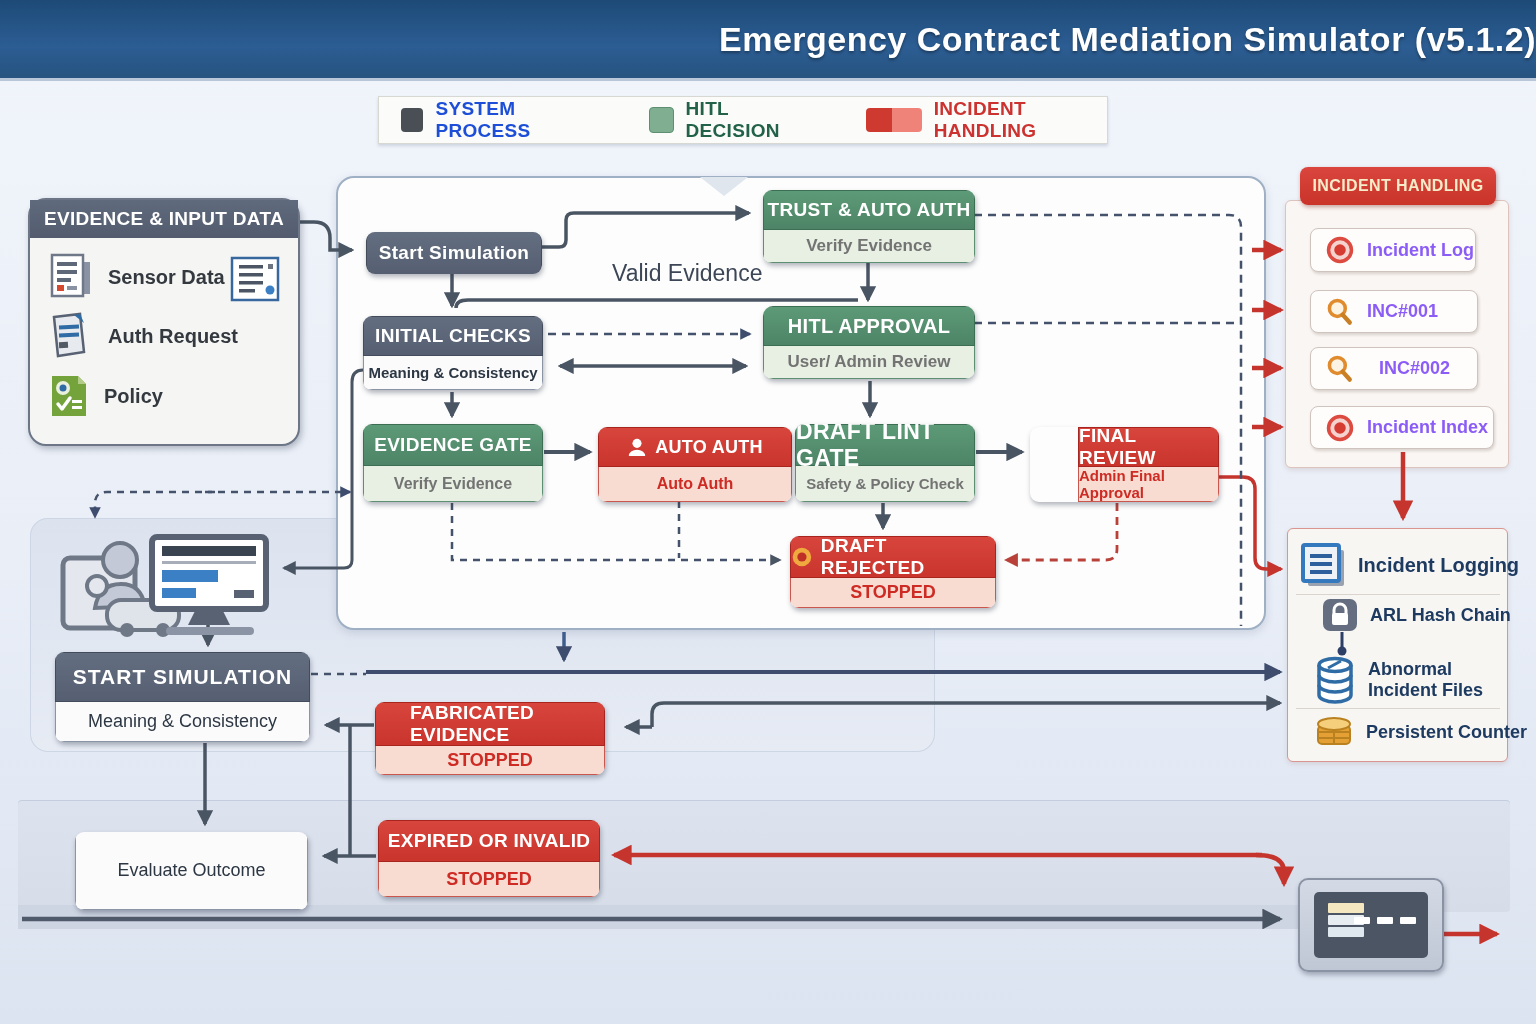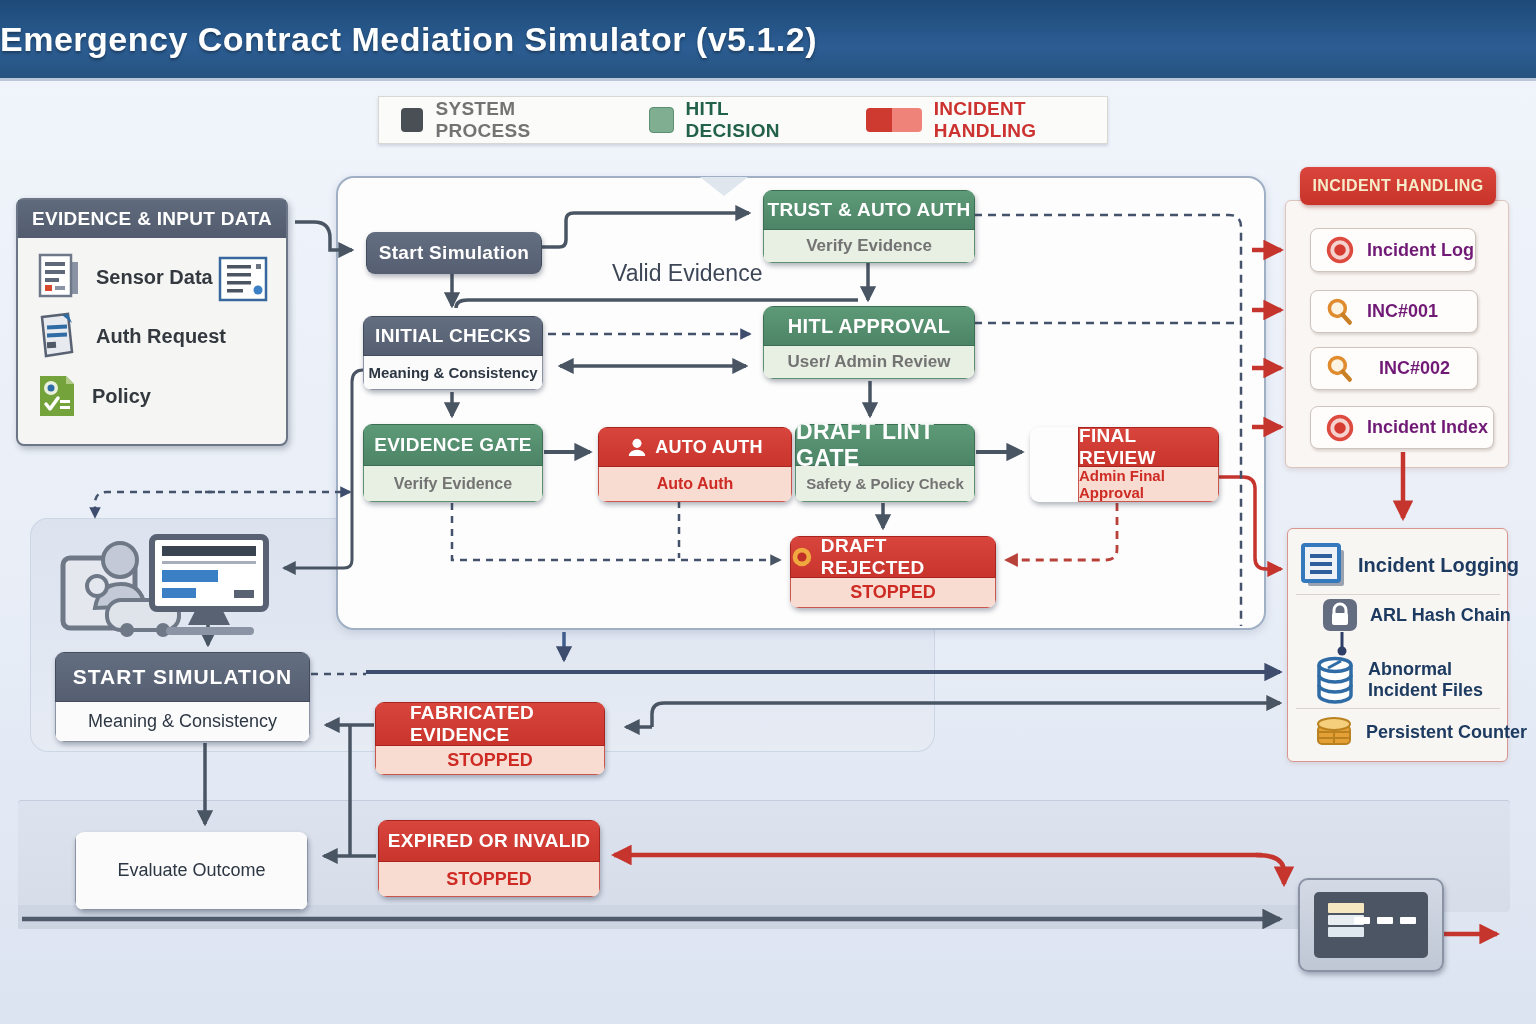--- a/index.html
+++ b/index.html
@@ -4,34 +4,34 @@
 <style>
   html,body{margin:0;padding:0;background:#cfd8e6;}
   #stage{
     position:relative;width:1536px;height:1024px;overflow:hidden;
     font-family:"Liberation Sans",sans-serif;
     background:linear-gradient(180deg,#f1f5fb 0%,#e9eef7 55%,#dce4f1 100%);
   }
   
   #topbar{position:absolute;left:0;top:0;width:1536px;height:78px;
     background:linear-gradient(180deg,#1d4a77 0%,#2c5d93 60%,#26537f 100%);
-    border-bottom:3px solid #b9c6d8;display:flex;align-items:center;justify-content:flex-start;}
+    border-bottom:3px solid #b9c6d8;display:flex;align-items:center;justify-content:flex-end;}
   #topbar .title{color:#fff;font-size:34px;font-weight:700;letter-spacing:.5px;
     text-shadow:0 2px 3px rgba(0,0,0,.35);}
   
   #legend{position:absolute;left:378px;top:96px;width:730px;height:48px;background:#fbfbfa;
     border:1px solid #d7d7d4;box-shadow:0 2px 3px rgba(60,80,110,.18);
     display:flex;align-items:center;gap:58px;padding-left:22px;box-sizing:border-box;}
   .leg-item{display:flex;align-items:center;gap:12px;}
   .leg-item .lab{font-size:19px;font-weight:700;letter-spacing:.3px;}
   .sw{width:26px;height:24px;border-radius:4px;}
   .sw-system{background:#4a4e55;}
   .sw-hitl{background:#7fae90;border:1px solid #5d8f72;}
   .sw-incident{width:64px;background:linear-gradient(90deg,#cf3a30 0 46%,#ef837a 46% 100%);}
-  .leg-system{color:#737373;} .leg-hitl{color:#226248;} .leg-incident{color:#cc3330;}
+  .leg-system{color:#1d4ed8;} .leg-hitl{color:#226248;} .leg-incident{color:#cc3330;}
   
   .panel{position:absolute;box-sizing:border-box;}
   #main-frame{left:336px;top:176px;width:930px;height:454px;background:#fdfdfd;
     border:2px solid #9fb0c4;border-radius:18px;box-shadow:0 3px 8px rgba(70,90,120,.18);}
   #fold{position:absolute;left:700px;top:177px;width:0;height:0;
     border-left:24px solid transparent;border-right:24px solid transparent;border-top:19px solid #dfe6ee;}
   #left-zone{left:30px;top:518px;width:905px;height:234px;border-radius:18px;
     background:linear-gradient(180deg,#dce3ef 0%,#e6ebf4 100%);box-shadow:inset 0 0 0 1px #cdd6e5;}
   #bottom-band{left:18px;top:800px;width:1492px;height:112px;border-radius:4px;
     background:linear-gradient(180deg,#dde3ee 0%,#d6dde9 100%);box-shadow:inset 0 1px 0 #c3cddd;}
@@ -49,35 +49,35 @@
     font-weight:700;color:#fff;letter-spacing:.3px;}
   .box .bd{flex:1 1 auto;display:flex;align-items:center;justify-content:center;font-weight:700;}
   .slate .hd{background:linear-gradient(180deg,#636e80 0%,#555f71 100%);border:1px solid #424c5c;}
   .slate .bd{background:#fbfbfb;border:1px solid #8a94a4;border-top:none;color:#2d3744;}
   .green .hd{background:linear-gradient(180deg,#5d9a77 0%,#4d8467 100%);border:1px solid #3c6e54;}
   .green .bd{background:#e7f0e2;border:1px solid #5d8f72;border-top:none;color:#737373;}
   .redbox .hd{background:linear-gradient(180deg,#d8453c 0%,#c9352d 100%);border:1px solid #a8251f;}
   .redbox .bd{background:#f9dcd1;border:1px solid #c9574e;border-top:none;color:#cd2b24;}
   .solo{justify-content:center;}
   
-  #evidence-panel{position:absolute;left:16px;top:198px;width:268px;height:244px;z-index:10;
-    background:#f5f5f4;border:2px solid #6c7686;border-radius:8px;box-shadow:2px 3px 6px rgba(40,50,70,.3);text-align:right;}
+  #evidence-panel{position:absolute;left:28px;top:198px;width:268px;height:244px;z-index:10;
+    background:#f5f5f4;border:2px solid #6c7686;border-radius:18px;box-shadow:2px 3px 6px rgba(40,50,70,.3);text-align:right;}
   #evidence-panel .ph{height:38px;background:linear-gradient(180deg,#5f6a7c,#525c6e);display:flex;
     align-items:center;justify-content:center;color:#fff;font-weight:700;font-size:19px;letter-spacing:.3px;}
   .ev-row{position:absolute;display:flex;align-items:center;gap:14px;}
   .ev-row .lab{font-size:20px;font-weight:700;color:#33393f;}
   
   #incident-tab{position:absolute;left:1300px;top:167px;width:196px;height:38px;z-index:11;
     background:linear-gradient(180deg,#da463d,#c93329);border-radius:8px;display:flex;align-items:center;
     justify-content:center;color:#f7ecc9;font-weight:700;font-size:16px;letter-spacing:.4px;
     box-shadow:1px 2px 4px rgba(120,30,25,.4);}
   .inc-item{position:absolute;z-index:10;background:#fefdfc;border:1px solid #cfc4bd;border-radius:8px;
     box-shadow:1px 2px 3px rgba(90,70,60,.2);display:flex;align-items:center;gap:12px;padding-left:14px;
     box-sizing:border-box;}
-  .inc-item .lab{font-size:18px;font-weight:700;color:#701a75;}
+  .inc-item .lab{font-size:18px;font-weight:700;color:#8b5cf6;}
   
   .log-row{position:absolute;z-index:10;display:flex;align-items:center;gap:12px;}
   .log-row .lab{font-size:18px;font-weight:700;color:#1d3a60;line-height:1.15;}
   .log-div{position:absolute;z-index:10;height:1px;background:#d9d4cd;}
   
   .free-label{position:absolute;z-index:10;font-weight:400;}
   #valid-evidence{left:612px;top:260px;font-size:23px;color:#3c4656;}
   
   #device{position:absolute;left:1298px;top:878px;width:142px;height:90px;z-index:10;
     background:linear-gradient(180deg,#d4dae5,#bfc7d5);border:2px solid #8a93a4;border-radius:10px;

